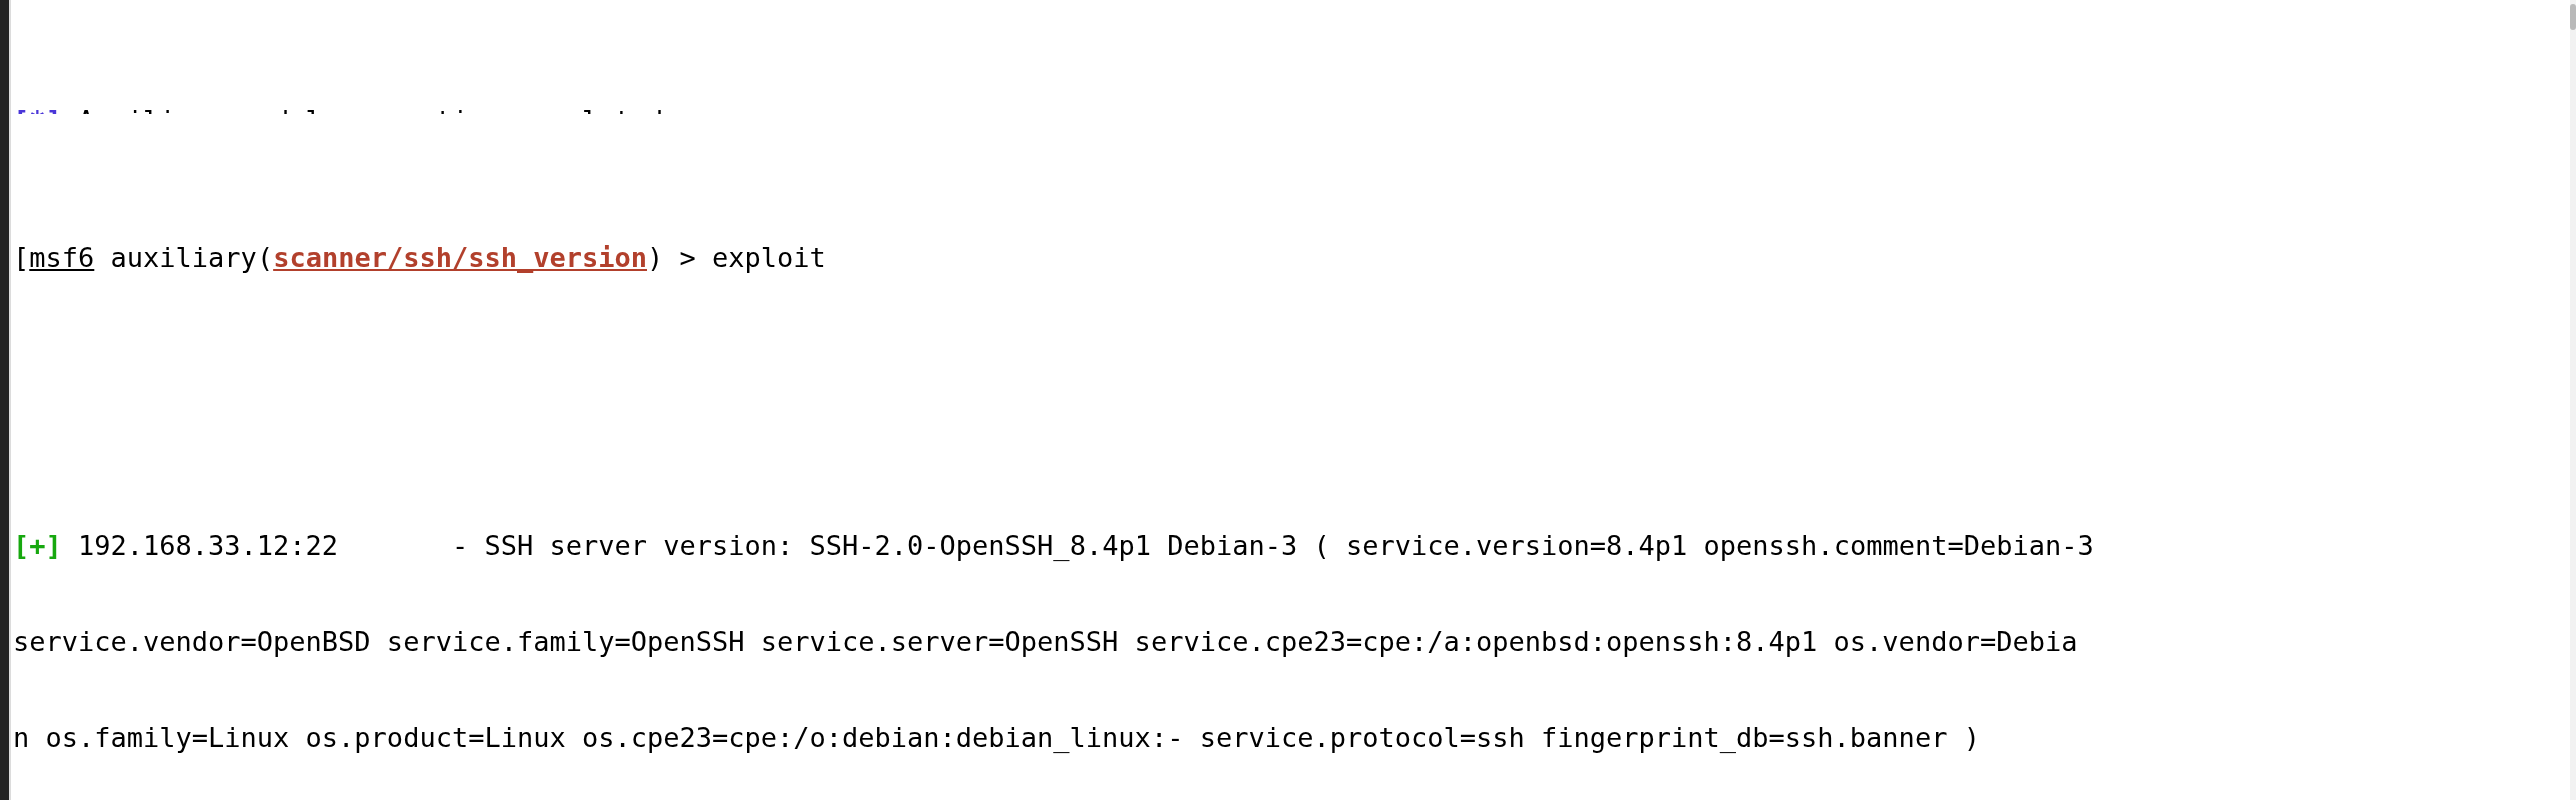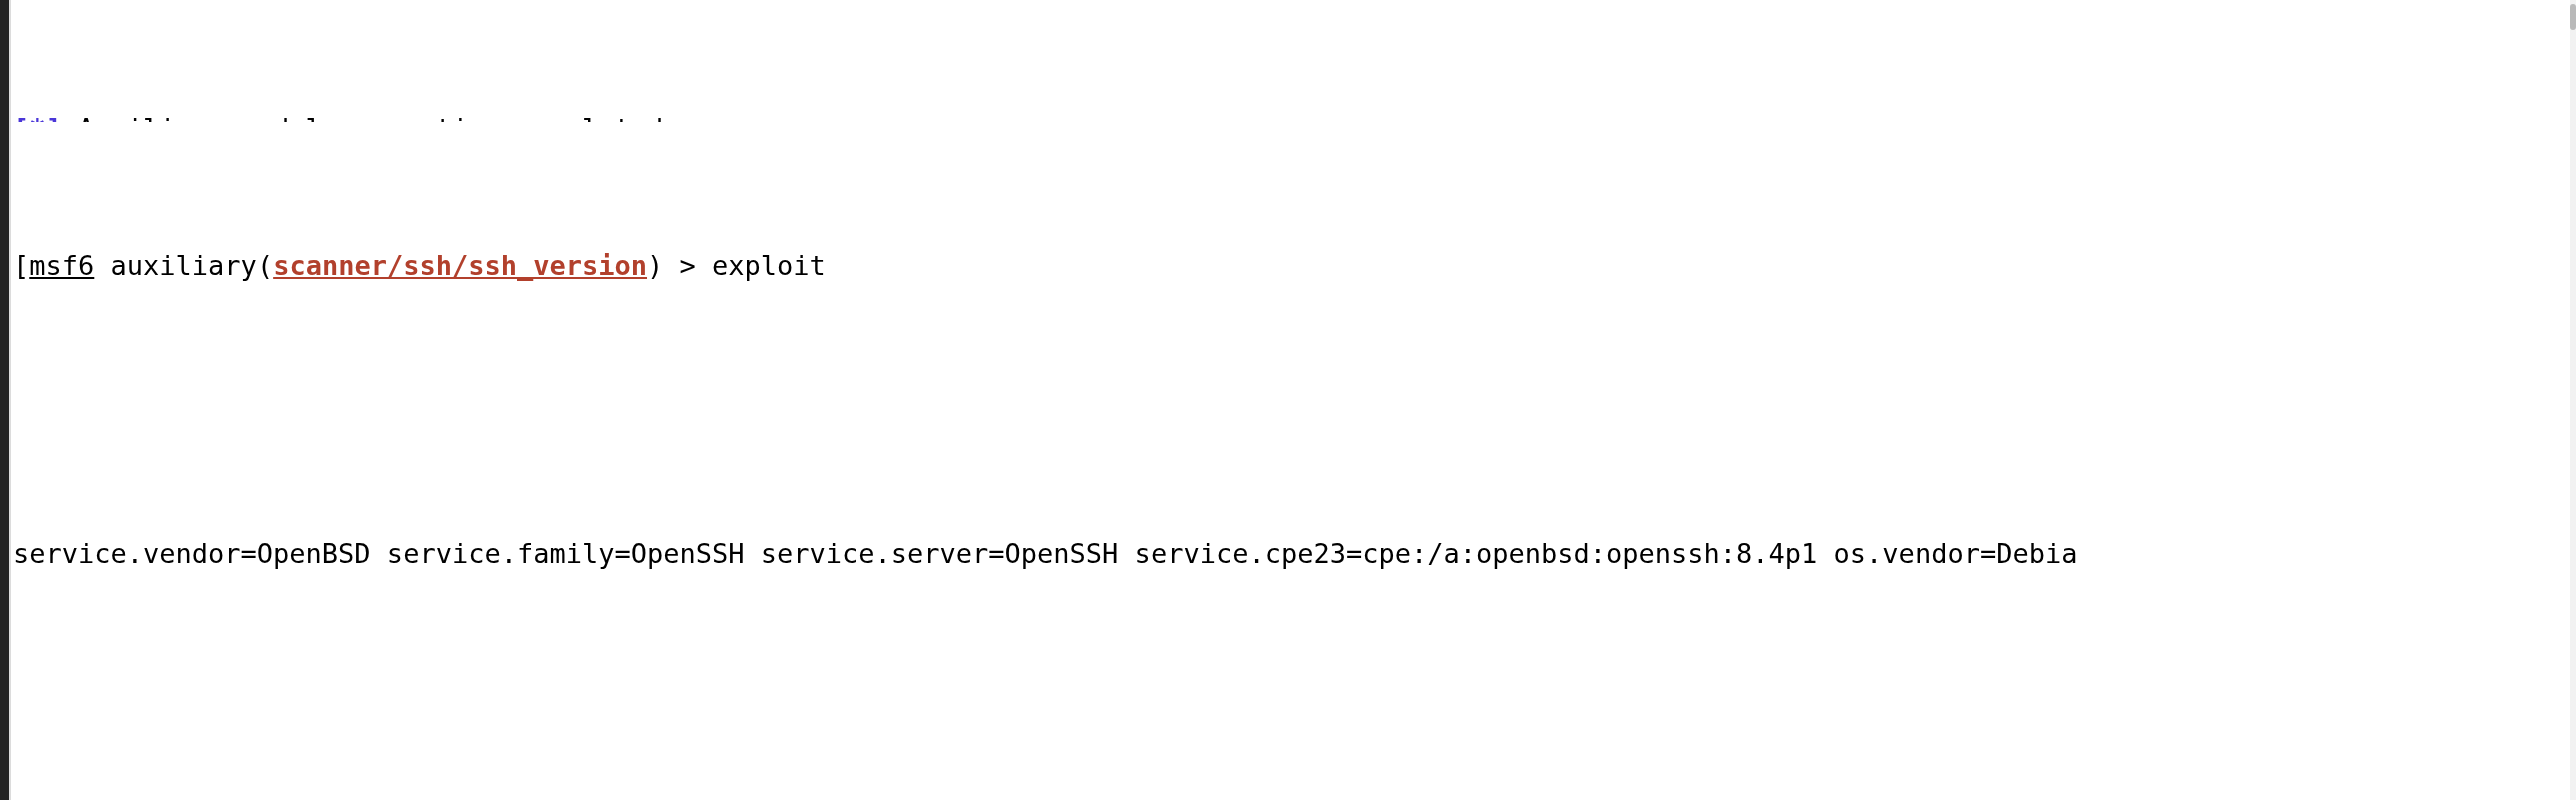--- a/index.html
+++ b/index.html
@@ -72,21 +72,21 @@
     left: 13px;
     top: 0;
     right: 8px;
     height: 591px;
     font-family: "DejaVu Sans Mono", "Liberation Mono", monospace;
     font-size: 27px;
     line-height: 32px;
     letter-spacing: 0px;
     color: #000000;
     white-space: pre;
-    padding-top: 8px;
+    padding-top: 0px;
   }
 
   .line {
     height: 32px;
     white-space: pre;
     overflow: hidden;
   }
 
   
   .line.clipped {
@@ -121,21 +121,23 @@
 
     
     <div class="line clipped"><span class="c-blue">[*]</span><span class="c-black"> Auxiliary module execution completed</span></div>
 
     
     <div class="line"><span class="bracket">[</span><span class="c-black prompt-msf">msf6</span><span class="c-black"> </span><span class="c-black">auxiliary</span><span class="c-black">(</span><span class="c-red u">scanner/ssh/ssh_version</span><span class="c-black">)</span><span class="c-black"> &gt; </span><span class="c-black">exploit</span></div>
 
     <div class="blank"></div>
 
     
+    <div class="line"><span class="c-green">[+]</span><span class="c-black"> 192.168.33.12:22</span><span class="c-black">       </span><span class="c-black">- SSH server version: SSH-2.0-OpenSSH_8.4p1 Debian-3 ( service.version=8.4p1 openssh.comment=Debian-3</span></div>
     <div class="line"><span class="c-black">service.vendor=OpenBSD service.family=OpenSSH service.server=OpenSSH service.cpe23=cpe:/a:openbsd:openssh:8.4p1 os.vendor=Debia</span></div>
+    <div class="line"><span class="c-black">n os.family=Linux os.product=Linux os.cpe23=cpe:/o:debian:debian_linux:- service.protocol=ssh fingerprint_db=ssh.banner )</span></div>
 
     
     
     
     
     
 
     
     
     

